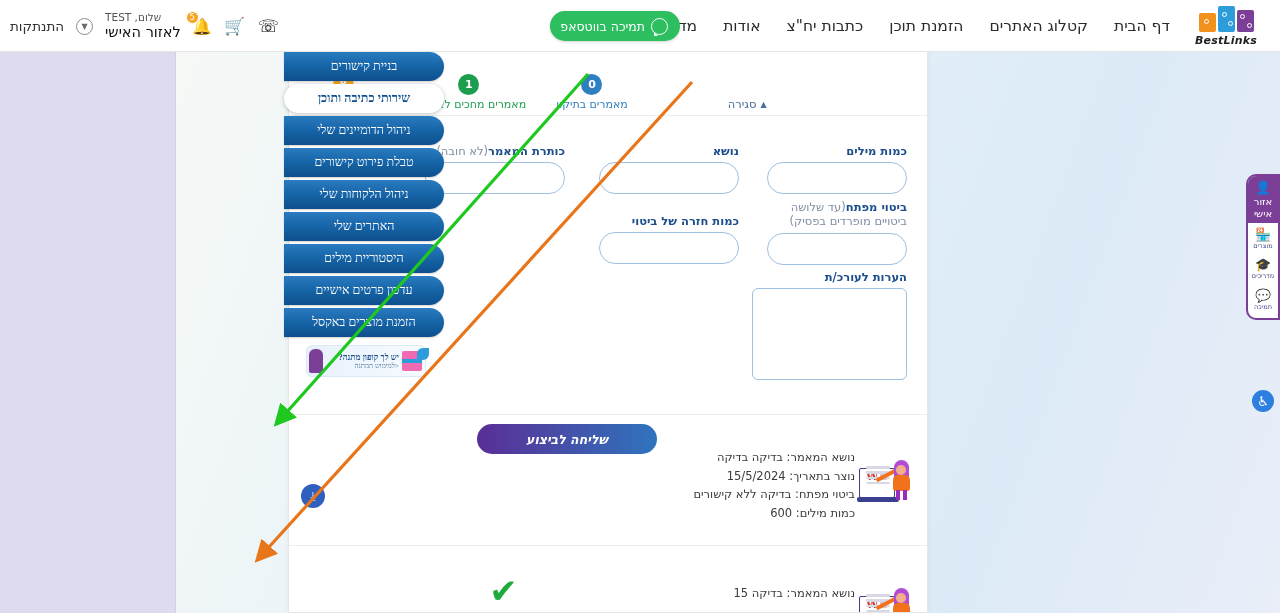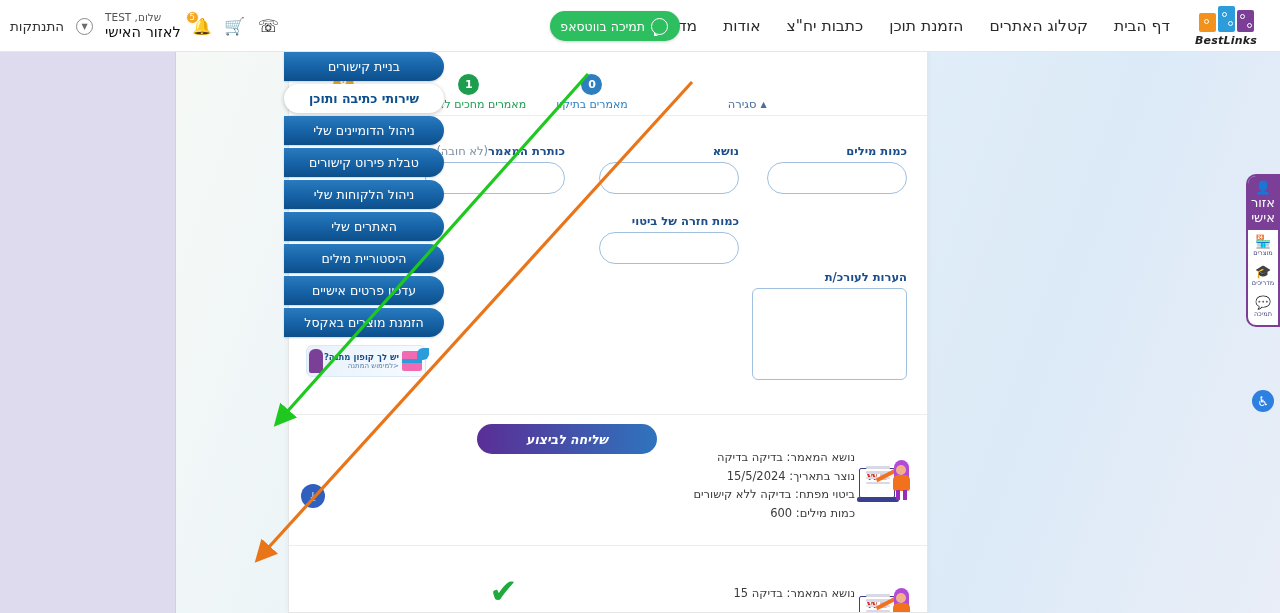--- a/index.html
+++ b/index.html
@@ -222,21 +222,21 @@
     position: absolute; right: 406px; top: 28px;
     display: flex; flex-direction: column; align-items: center; gap: 2px;
   }
   .check-mark {
     font-size: 34px; color: #1faa3c; line-height: 1; font-weight: bold;
   }
   .status-label { font-size: 11px; color: #3b3b3b; }
 
   
   .side-menu {
-    position: absolute; right: 836px; top: 52px; width: 160px;
+    position: absolute; right: 836px; top: 52px; width: 160px; font-family: Liberation Serif, serif;
   }
   .side-item {
     height: 29px; margin-bottom: 3px;
     border-radius: 0 15px 15px 0;
     background: linear-gradient(180deg, #2a7ac0 0%, #1765a8 48%, #0d4f8c 100%);
     color: #fff; font-size: 12.5px;
     display: flex; align-items: center; justify-content: center;
     cursor: pointer; box-shadow: 0 1px 2px rgba(0,0,0,.18);
   }
   .side-item.active {
@@ -271,21 +271,21 @@
   .rail-top {
     background: #7b3f98; color: #fff; border-radius: 8px 0 0 0;
     padding: 5px 0 4px 0; display: flex; flex-direction: column; align-items: center;
     cursor: pointer;
   }
   .rail-item {
     display: flex; flex-direction: column; align-items: center;
     padding: 5px 0 3px 0; cursor: pointer;
   }
   .rail-label { font-size: 6.5px; color: #4a4a8a; line-height: 1.15; text-align: center; }
-  .rail-top .rail-label { color: #fff; font-size: 13px; }
+  .rail-top .rail-label { color: #fff; font-size: 10px; }
   .rail-glyph { font-size: 13px; line-height: 1; margin-bottom: 2px; }
   .rail-glyph.person { color: #fff; }
   .rail-glyph.store { color: #2d9cdb; }
   .rail-glyph.cap { color: #7b3f98; }
   .rail-glyph.chat { color: #2d9cdb; }
   .access-btn {
     position: absolute; left: 1252px; top: 390px;
     width: 22px; height: 22px; border-radius: 50%;
     background: #2d7fe0; color: #fff; z-index: 46;
     display:flex; align-items:center; justify-content:center; font-size: 13px;
@@ -390,20 +390,24 @@
     <div class="f-subject">
       <div class="field-label">נושא</div>
       <input class="inp" value="" style="">
     </div>
 
     <div class="f-title">
       <div class="field-label"><span>כותרת המאמר</span><span class="soft">(לא חובה)</span></div>
       <input class="inp" value="" style="">
     </div>
 
+    <div class="f-key">
+      <div class="field-label"><span>ביטוי מפתח</span><span class="soft">(עד שלושה ביטויים מופרדים בפסיק)</span></div>
+      <input class="inp" value="" style="">
+    </div>
 
     <div class="f-rep">
       <div class="field-label">כמות חזרה של ביטוי</div>
       <input class="inp" value="" style="">
     </div>
 
     <div class="f-notes">
       <div class="field-label">הערות לעורכ/ת</div>
       <textarea class="ta" style=""></textarea>
     </div>

